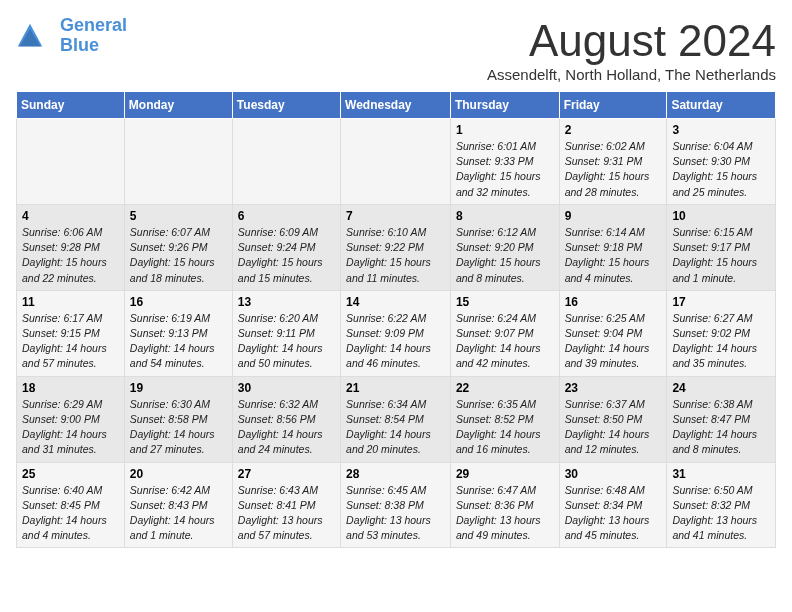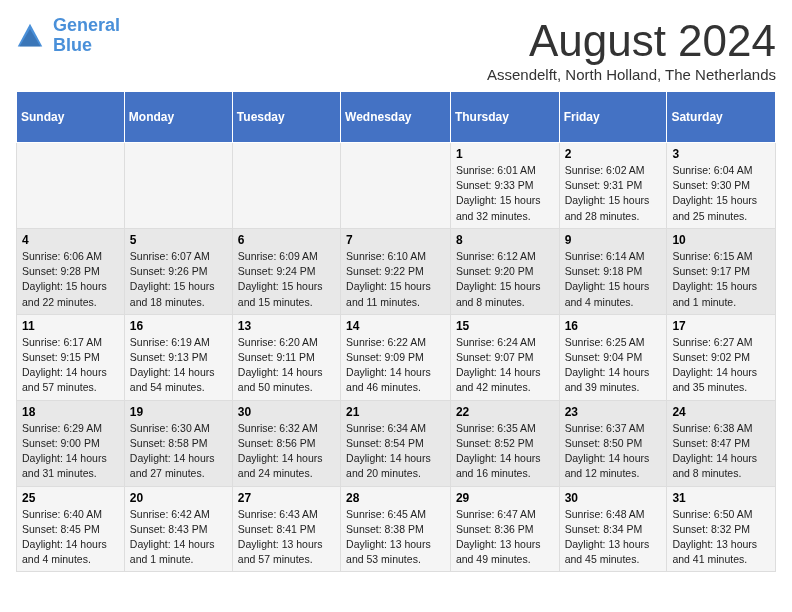--- a/index.html
+++ b/index.html
@@ -12,21 +12,21 @@
     }
     .header-area {
       display: flex;
       justify-content: space-between;
       align-items: flex-start;
       margin-bottom: 8px;
     }
     .logo {
       display: flex;
       align-items: center;
-      gap: 9px;
+      gap: 16px;
     }
     .logo-text {
       font-size: 18px;
       font-weight: bold;
       color: #1a3a6e;
       line-height: 1.1;
     }
     .logo-text span {
       color: #4a90d9;
     }
@@ -47,21 +47,21 @@
       color: #333;
     }
     table {
       width: 100%;
       border-collapse: collapse;
       font-size: 11px;
     }
     thead tr th {
       background-color: #4472c4;
       color: #fff;
-      padding: 18px 4px;
+      padding: 6px 4px;
       text-align: left;
       font-size: 12px;
       border: 1px solid #fff;
     }
     tbody tr td {
       vertical-align: top;
       padding: 4px 5px;
       border: 1px solid #ddd;
       min-height: 80px;
       width: 113px;
@@ -75,20 +75,21 @@
     .day-num {
       font-weight: bold;
       font-size: 12px;
       display: block;
       margin-bottom: 2px;
     }
     .day-info {
       font-size: 10.5px;
       color: #222;
       line-height: 1.45;
+      font-style: italic;
     }
   </style>
 </head>
 <body>
 
 <div class="header-area">
   <div class="logo">
     <svg class="logo-icon" viewBox="0 0 32 32" xmlns="http://www.w3.org/2000/svg">
       <polygon points="16,2 30,28 2,28" fill="#4a90d9"></polygon>
       <polygon points="16,8 28,28 4,28" fill="#1a3a6e" opacity="0.3"></polygon>

